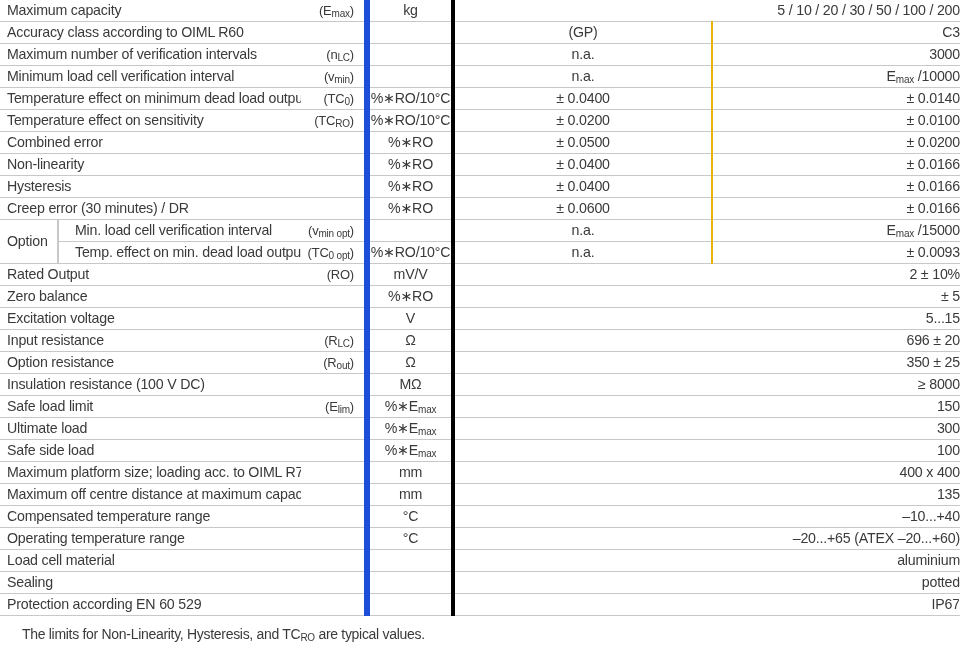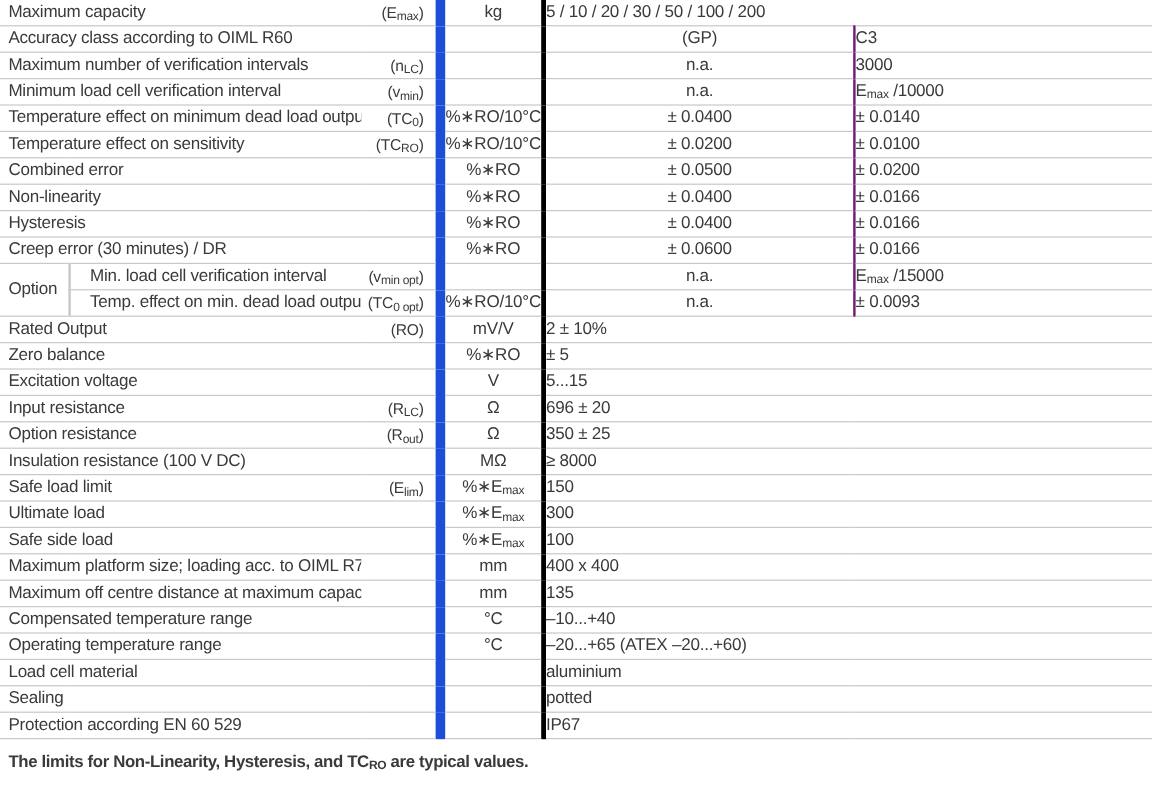--- a/index.html
+++ b/index.html
@@ -3,29 +3,29 @@
   <meta charset="utf-8">
   <style>
     html, body { margin: 0; padding: 0; background: #ffffff; }
     body { width: 960px; height: 668px; overflow: hidden; position: relative;
            font-family: "Liberation Sans", sans-serif; color: #3a3a3a; }
     table { border-collapse: collapse; position: absolute; left: 0; top: 0; width: 960px;
             table-layout: fixed; }
     td { height: 21px; padding: 0; border-bottom: 1px solid #c8c8c8; font-size: 14.2px;
          line-height: 21px; white-space: nowrap; overflow: hidden; letter-spacing: -0.2px; }
     td.param { padding-left: 7px; }
-    td.sym { text-align: right; padding-right: 10px; font-size: 13px; border-right: 8px solid #1d4ed8; }
+    td.sym { text-align: right; padding-right: 10px; font-size: 13px; border-right: 6px solid #1d4ed8; }
     td.unit { text-align: center; border-right: 4px solid #000000; }
-    td.val { text-align: left; border-radius: 10px; }
-    td.val1 { text-align: center; border-right: 2px solid #701a75; }
+    td.val { text-align: right; border-radius: 10px; }
+    td.val1 { text-align: center; border-right: 2px solid #eab308; }
     td.opt { padding-left: 7px; border-right: 2px solid #c8c8c8; vertical-align: middle; }
     td.optparam { padding-left: 16px; }
     sub { font-size: 10px; vertical-align: -2px; line-height: 0; }
-    .notes { position: absolute; left: 7px; top: 626px; font-size: 14px; line-height: 16px;
-             letter-spacing: -0.3px; font-weight: bold; }
+    .notes { position: absolute; left: 22px; top: 626px; font-size: 14px; line-height: 16px;
+             letter-spacing: -0.3px; }
     .notes div { white-space: nowrap; }
   </style>
 </head>
 <body>
 
 <table>
   <colgroup>
     <col style="width:58px">
       <col style="width:243px">
       <col style="width:66px">

